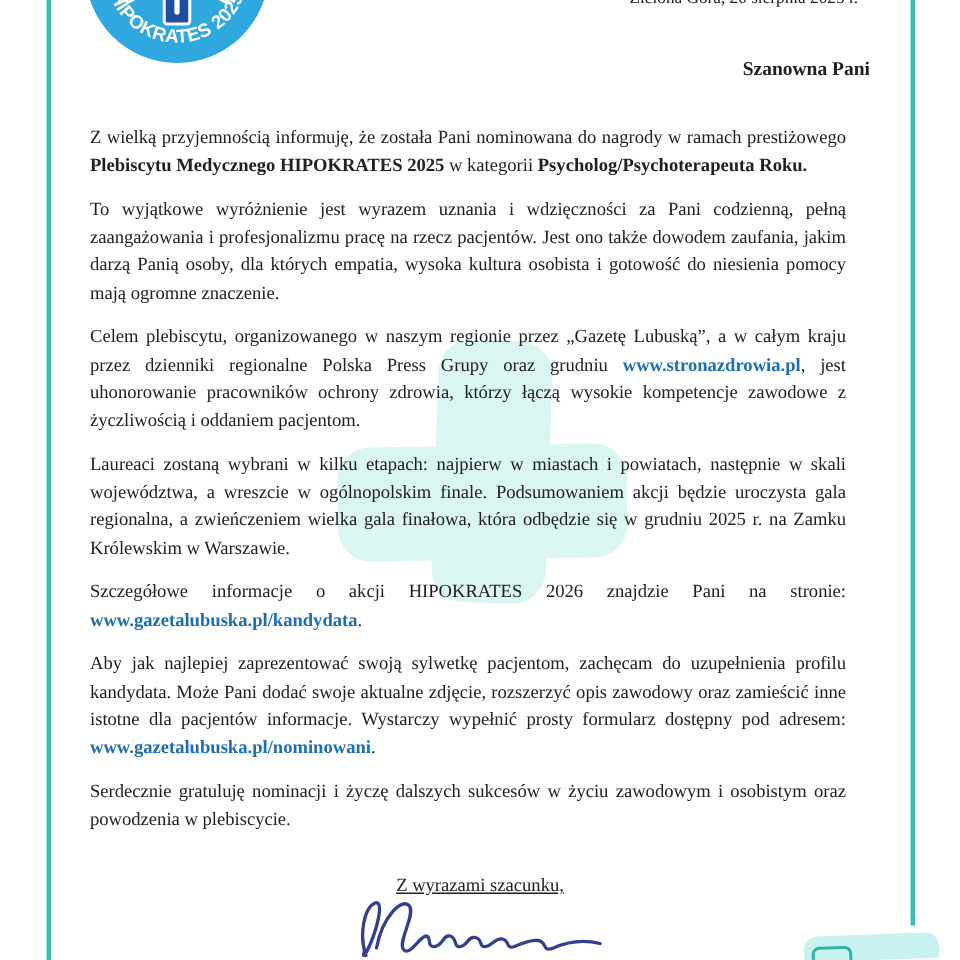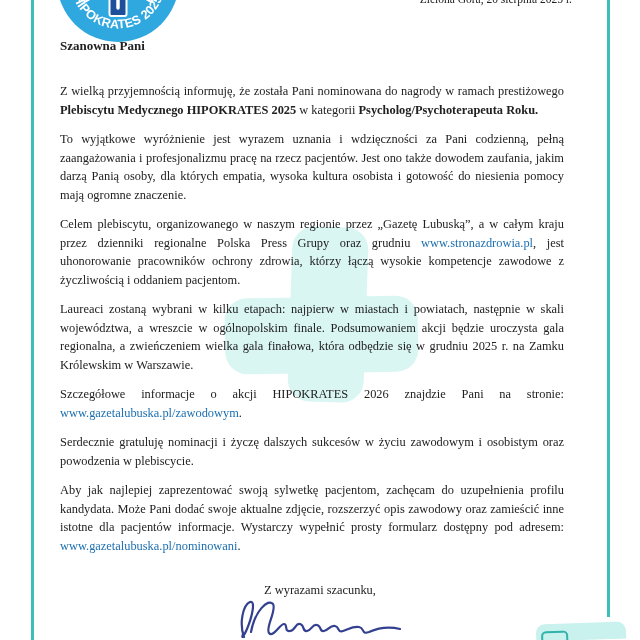--- a/index.html
+++ b/index.html
@@ -19,31 +19,31 @@
 
   
   .logo{position:absolute;left:57px;top:-80px;width:122px;height:122px;z-index:2;}
   .logo-arc-text{font-family:"Liberation Sans","DejaVu Sans",sans-serif;font-weight:bold;
        font-size:12.6px;fill:#ffffff;letter-spacing:.4px;}
 
   
   .date{position:absolute;top:-7px;left:0;width:572px;text-align:right;
         font-size:11.5px;color:var(--text,#212121);z-index:1;}
 
-  .salutation{position:absolute;top:38px;left:60px;width:520px;text-align:left;
+  .salutation{position:absolute;top:38px;left:60px;width:520px;text-align:right;
         font-weight:bold;font-size:13px;line-height:16.5px;color:var(--text,#212121);z-index:1;}
 
   .body-text{position:absolute;top:82px;left:60px;width:520px;z-index:1;}
   .para{margin:0 16px 11px 0;font-size:12.4px;line-height:18.5px;color:var(--text,#212121);
         text-align:justify;}
   .para .bold{font-weight:bold;}
-  .lnk{color:var(--link,#1c6fb0);font-weight:normal;text-decoration:none;}
+  .lnk{color:var(--link,#1c6fb0);font-weight:bold;text-decoration:none;}
 
   .closing{position:absolute;top:583px;left:60px;width:520px;text-align:center;
-        font-size:12.4px;color:var(--text,#212121);z-index:1;}
+        font-size:12.4px;color:var(--text,#212121);z-index:1;text-decoration:underline;}
 
   .signature{position:absolute;left:228px;top:597px;width:184px;height:46px;z-index:1;}
 
   
   .corner-frag{position:absolute;left:536px;top:623px;width:90px;height:17px;
         background:var(--wmblob,#c9f1ed);border-radius:9px 9px 0 0;transform:rotate(-2deg);z-index:1;}
   .corner-frag .inner-outline{position:absolute;left:5px;top:7px;width:23px;height:14px;
         border:2.5px solid var(--outline,#2fb3ab);border-radius:5px;background:transparent;}
 </style>
 </head>
@@ -78,23 +78,23 @@
 
   <div class="salutation">
     <div>Szanowna Pani</div>
   </div>
 
   <div class="body-text">
       <p class="para"><span>Z wielką przyjemnością informuję, że została Pani nominowana do nagrody w ramach prestiżowego </span><span class="bold">Plebiscytu Medycznego HIPOKRATES 2025</span><span> w kategorii </span><span class="bold">Psycholog/Psychoterapeuta Roku.</span></p>
       <p class="para"><span>To wyjątkowe wyróżnienie jest wyrazem uznania i wdzięczności za Pani codzienną, pełną zaangażowania i profesjonalizmu pracę na rzecz pacjentów. Jest ono także dowodem zaufania, jakim darzą Panią osoby, dla których empatia, wysoka kultura osobista i gotowość do niesienia pomocy mają ogromne znaczenie.</span></p>
       <p class="para"><span>Celem plebiscytu, organizowanego w naszym regionie przez „Gazetę Lubuską”, a w całym kraju przez dzienniki regionalne Polska Press Grupy oraz grudniu </span><a class="lnk" href="#">www.stronazdrowia.pl</a><span>, jest uhonorowanie pracowników ochrony zdrowia, którzy łączą wysokie kompetencje zawodowe z życzliwością i oddaniem pacjentom.</span></p>
       <p class="para"><span>Laureaci zostaną wybrani w kilku etapach: najpierw w miastach i powiatach, następnie w skali województwa, a wreszcie w ogólnopolskim finale. Podsumowaniem akcji będzie uroczysta gala regionalna, a zwieńczeniem wielka gala finałowa, która odbędzie się w grudniu 2025 r. na Zamku Królewskim w Warszawie.</span></p>
-      <p class="para"><span>Szczegółowe informacje o akcji HIPOKRATES 2026 znajdzie Pani na stronie: </span><a class="lnk" href="#">www.gazetalubuska.pl/zawodowym</a><span>.</span></p>
+      <p class="para"><span>Szczegółowe informacje o akcji HIPOKRATES 2026 znajdzie Pani na stronie: </span><a class="lnk" href="#">www.gazetalubuska.pl/kandydata</a><span>.</span></p>
+      <p class="para"><span>Aby jak najlepiej zaprezentować swoją sylwetkę pacjentom, zachęcam do uzupełnienia profilu kandydata. Może Pani dodać swoje aktualne zdjęcie, rozszerzyć opis zawodowy oraz zamieścić inne istotne dla pacjentów informacje. Wystarczy wypełnić prosty formularz dostępny pod adresem: </span><a class="lnk" href="#">www.gazetalubuska.pl/nominowani</a><span>.</span></p>
       <p class="para"><span>Serdecznie gratuluję nominacji i życzę dalszych sukcesów w życiu zawodowym i osobistym oraz powodzenia w plebiscycie.</span></p>
-      <p class="para"><span>Aby jak najlepiej zaprezentować swoją sylwetkę pacjentom, zachęcam do uzupełnienia profilu kandydata. Może Pani dodać swoje aktualne zdjęcie, rozszerzyć opis zawodowy oraz zamieścić inne istotne dla pacjentów informacje. Wystarczy wypełnić prosty formularz dostępny pod adresem: </span><a class="lnk" href="#">www.gazetalubuska.pl/nominowani</a><span>.</span></p>
     </div>
 
   <div class="closing">Z wyrazami szacunku,</div>
 
   <svg class="signature" viewBox="0 0 184 46">
     <path style="fill:none;stroke:var(--ink,#33408f);stroke-width:2.2;stroke-linecap:round;stroke-linejoin:round" d="M 16 40 C 11 26 15 8 22 5 C 28 3 24 20 19 32 C 16 39 13 43 15 37
          M 23 35 C 27 14 40 1 45 7 C 49 13 37 31 41 36 C 45 41 52 27 56 27
          C 60 27 56 35 62 34 C 68 33 67 26 72 27 C 77 28 74 35 79 34
          C 84 33 84 27 89 28 C 94 29 91 35 96 34 C 101 33 102 28 107 29
          C 112 30 109 36 115 34 C 121 32 125 29 131 30 C 137 31 133 38 141 35

